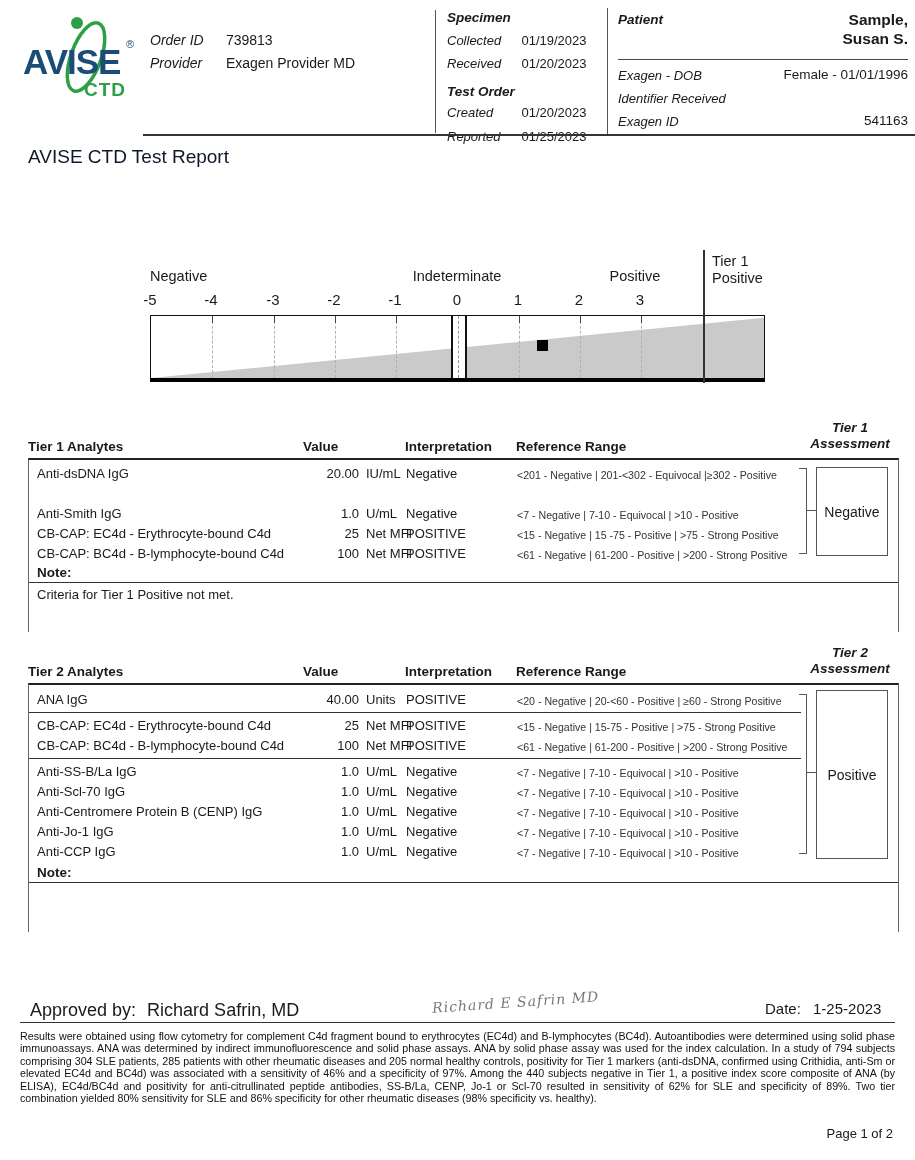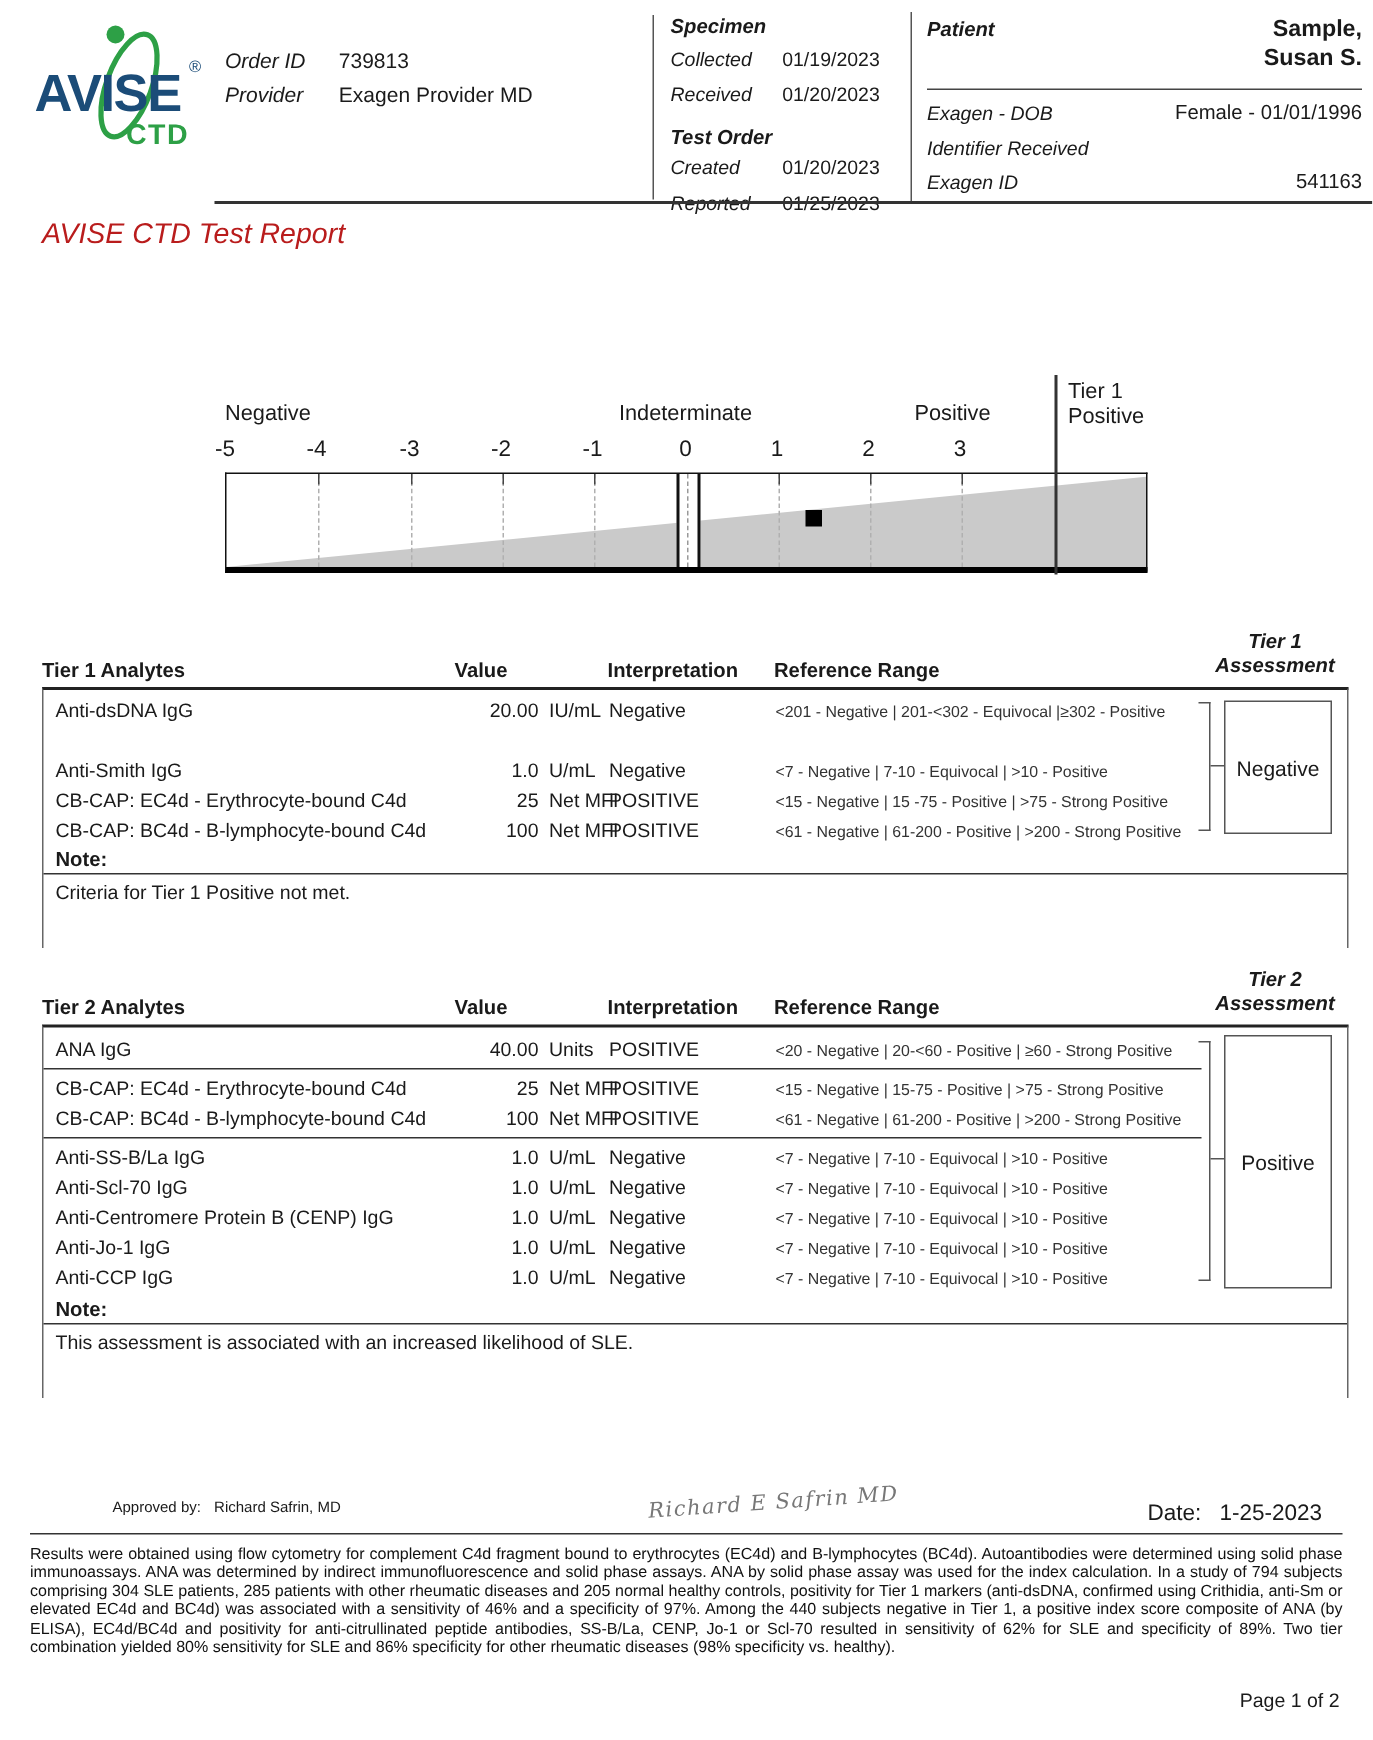--- a/index.html
+++ b/index.html
@@ -11,21 +11,21 @@
   .logo-wrap{left:22px;top:12px;width:125px;height:95px;}
   .vdiv{width:1px;background:#555;}
   .hdr-row{font-size:14px;white-space:nowrap;}
   .hdr-label{display:inline-block;font-style:italic;}
   .spec-label{display:inline-block;width:70px;font-style:italic;font-size:13px;}
   .spec-val{font-size:13px;}
   .sect-title{font-style:italic;font-weight:bold;font-size:13.5px;}
   .pat-label{font-style:italic;font-size:13px;}
   .pat-val{font-size:13.5px;}
   
-  .report-title{left:28px;top:146px;font-size:19px;color:#b91c1c;font-style:italic;}
+  .report-title{left:28px;top:146px;font-size:19px;color:#0f172a;}
   .result-box{left:35px;top:196px;width:380px;height:41px;border:1.5px solid #4a4a4a;}
   .result-text{position:absolute;left:14px;top:10px;font-size:15px;white-space:nowrap;}
   
   .zone-label{top:268px;font-size:14.5px;}
   .tick-label{top:291px;width:40px;text-align:center;font-size:15px;}
   .gauge-box{left:150px;top:315px;width:613px;height:62px;border:1.5px solid #111;
              border-bottom:4px solid #000;background:#fff;}
   .wedge{position:absolute;left:0;top:0;right:0;bottom:0;background:#cacaca;
          clip-path:polygon(0 100%,100% 100%,100% 3%);}
   .grid{position:absolute;top:0;bottom:0;width:0;border-left:1px dashed #b0b0b0;}
@@ -50,21 +50,21 @@
   .c-int{position:absolute;left:377px;top:2px;}
   .c-ref{position:absolute;left:488px;top:4.5px;font-size:10.6px;color:#333;white-space:nowrap;}
   .sepline{position:absolute;left:0;width:772px;height:1px;background:#333;}
   .note-label{position:absolute;left:8px;font-size:13.5px;font-weight:bold;}
   .note-hr{position:absolute;left:0;width:100%;height:0;border-top:1px solid #333;}
   .note-text{position:absolute;left:8px;font-size:13px;}
   .brk{position:absolute;background:#555;}
   .assess-box{position:absolute;left:787px;width:70px;border:1px solid #555;
               display:flex;align-items:center;justify-content:center;font-size:14px;}
   
-  .approve{left:30px;top:1000px;font-size:10px;margin-left:45px;}
+  .approve{left:30px;top:1000px;font-size:18px;}
   .sig{left:432px;top:994px;font-family:"DejaVu Serif",serif;font-style:italic;
        font-size:14px;color:#777;transform:rotate(-4deg);letter-spacing:1px;}
   .date{left:765px;top:1000px;font-size:15px;}
   .foot-hr{left:20px;top:1022px;width:875px;height:0;border-top:1.5px solid #333;}
   .disclaimer{left:20px;top:1030px;width:875px;font-size:10.7px;line-height:12.4px;
               text-align:justify;color:#111;}
   .pageno{right:22px;top:1126px;font-size:13px;}
 </style>
 </head>
 <body>
@@ -288,21 +288,20 @@
     </div>
     <div class="trow" style="top:157px;">
       <span class="c-name">Anti-CCP IgG</span>
       <span class="c-num">1.0</span>
       <span class="c-unit">U/mL</span>
       <span class="c-int">Negative</span>
       <span class="c-ref">&lt;7 - Negative | 7-10 - Equivocal | &gt;10 - Positive</span>
     </div>
     <div class="note-label" style="top:180px;">Note:</div>
     <div class="note-hr" style="top:197px;"></div>
-    <div class="note-text" style="top:202px;">This assessment is associated with an increased likelihood of SLE.</div>
     <div class="brk" style="left:777px;top:9px;width:1px;height:160px;"></div>
     <div class="brk" style="left:770px;top:9px;width:8px;height:1px;"></div>
     <div class="brk" style="left:770px;top:168px;width:8px;height:1px;"></div>
     <div class="brk" style="left:778px;top:87px;width:9px;height:1px;"></div>
     <div class="assess-box" style="top:5px;height:167px;">Positive</div>
   </div>
 
   <div class="abs approve">
     <span>Approved by:</span>
     <span style="margin-left:6px;">Richard Safrin, MD</span>

